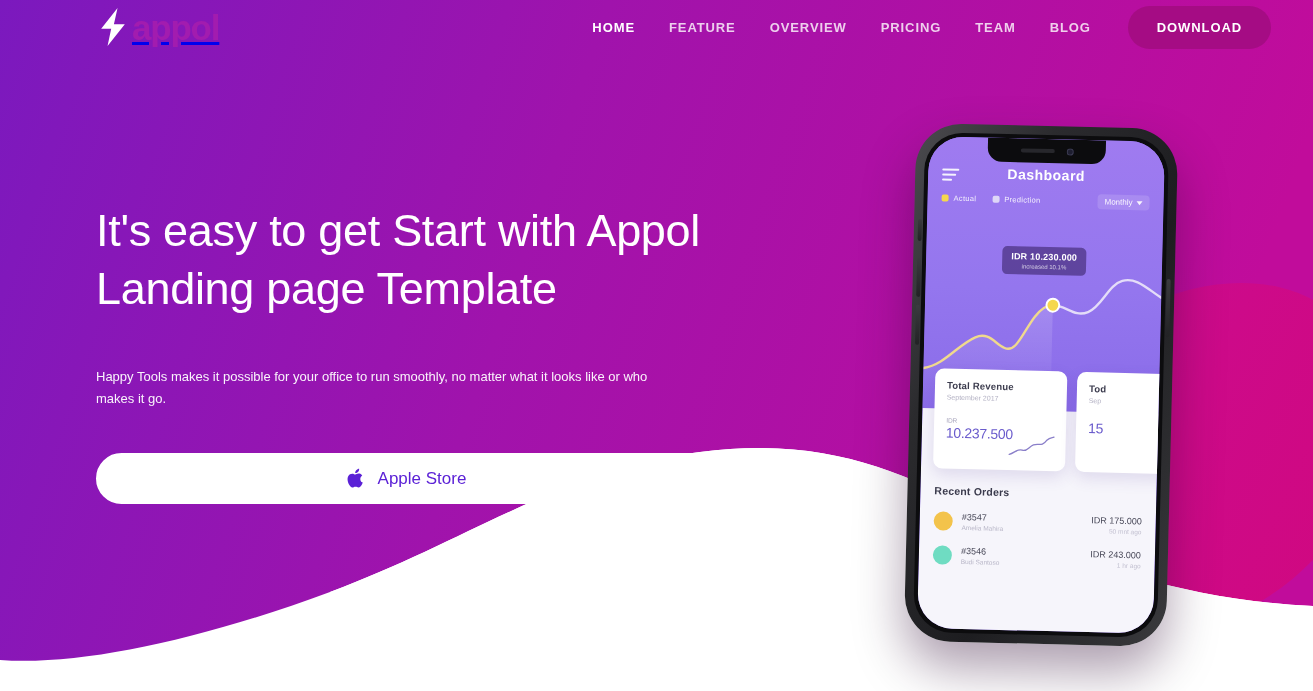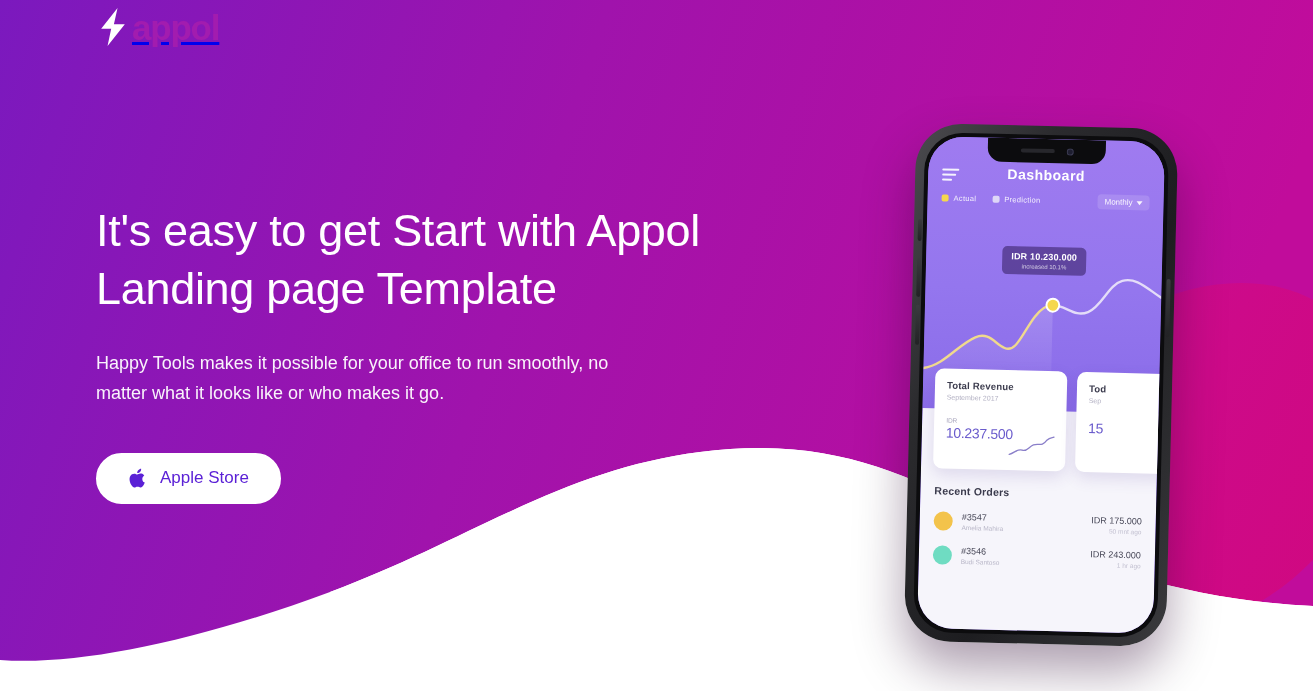--- a/index.html
+++ b/index.html
@@ -56,24 +56,24 @@
 
   
   #hero-copy {
     position:absolute; left:96px; top:202px; width:620px; z-index:30;
   }
   #hero-title {
     color:#ffffff; font-size:45px; line-height:1.28; font-weight:normal;
     letter-spacing:-.3px;
   }
   #hero-sub {
-    color:rgba(255,255,255,.95); font-size:18px; line-height:1.65;
-    margin-top:32px; width:560px;
-  }
-  #hero-actions { display:flex; gap:16px; margin-top:44px; }
+    color:rgba(255,255,255,.95); font-size:13px; line-height:1.65;
+    margin-top:49px; width:560px;
+  }
+  #hero-actions { display:flex; gap:16px; margin-top:44px;flex-direction:column; }
   .store-btn {
     display:flex; align-items:center; justify-content:center; gap:11px;
     height:51px; border-radius:26px; padding:0 30px;
     font-size:17px; cursor:pointer;
     font-family:"Liberation Sans", sans-serif;
   }
   .store-btn.solid {
     background:#ffffff; color:#5b21d6; border:2px solid #ffffff; font-weight:normal;
   }
   .store-btn.ghost {
@@ -221,20 +221,29 @@
 </div>
 
 <nav id="navbar">
   <a id="brand" href="#">
     <svg class="bolt" viewBox="0 0 34 44">
       <path d="M22,1 L4,24 L15,24 L11,43 L30,19 L18,19 Z" fill="#ffffff"></path>
     </svg>
     <span class="wordmark">appol</span>
   </a>
 
+  <div id="nav-links">
+    <a class="nav-link active" href="#">HOME</a>
+    <a class="nav-link" href="#">FEATURE</a>
+    <a class="nav-link" href="#">OVERVIEW</a>
+    <a class="nav-link" href="#">PRICING</a>
+    <a class="nav-link" href="#">TEAM</a>
+    <a class="nav-link" href="#">BLOG</a>
+    <button id="download-btn">DOWNLOAD</button>
+  </div>
 </nav>
 
 <section id="hero-copy">
   <h1 id="hero-title">It's easy to get Start with Appol Landing page Template</h1>
   <p id="hero-sub">Happy Tools makes it possible for your office to run smoothly, no matter what it looks like or who makes it go.</p>
 
   <div id="hero-actions">
     <button class="store-btn solid">
       <svg class="store-ico" viewBox="0 0 24 26">
         <path fill="#5b21d6" d="M16.3,13.6c0-2.7,2.2-4,2.3-4.1c-1.3-1.8-3.2-2.1-3.9-2.1c-1.7-0.2-3.3,1-4.1,1

